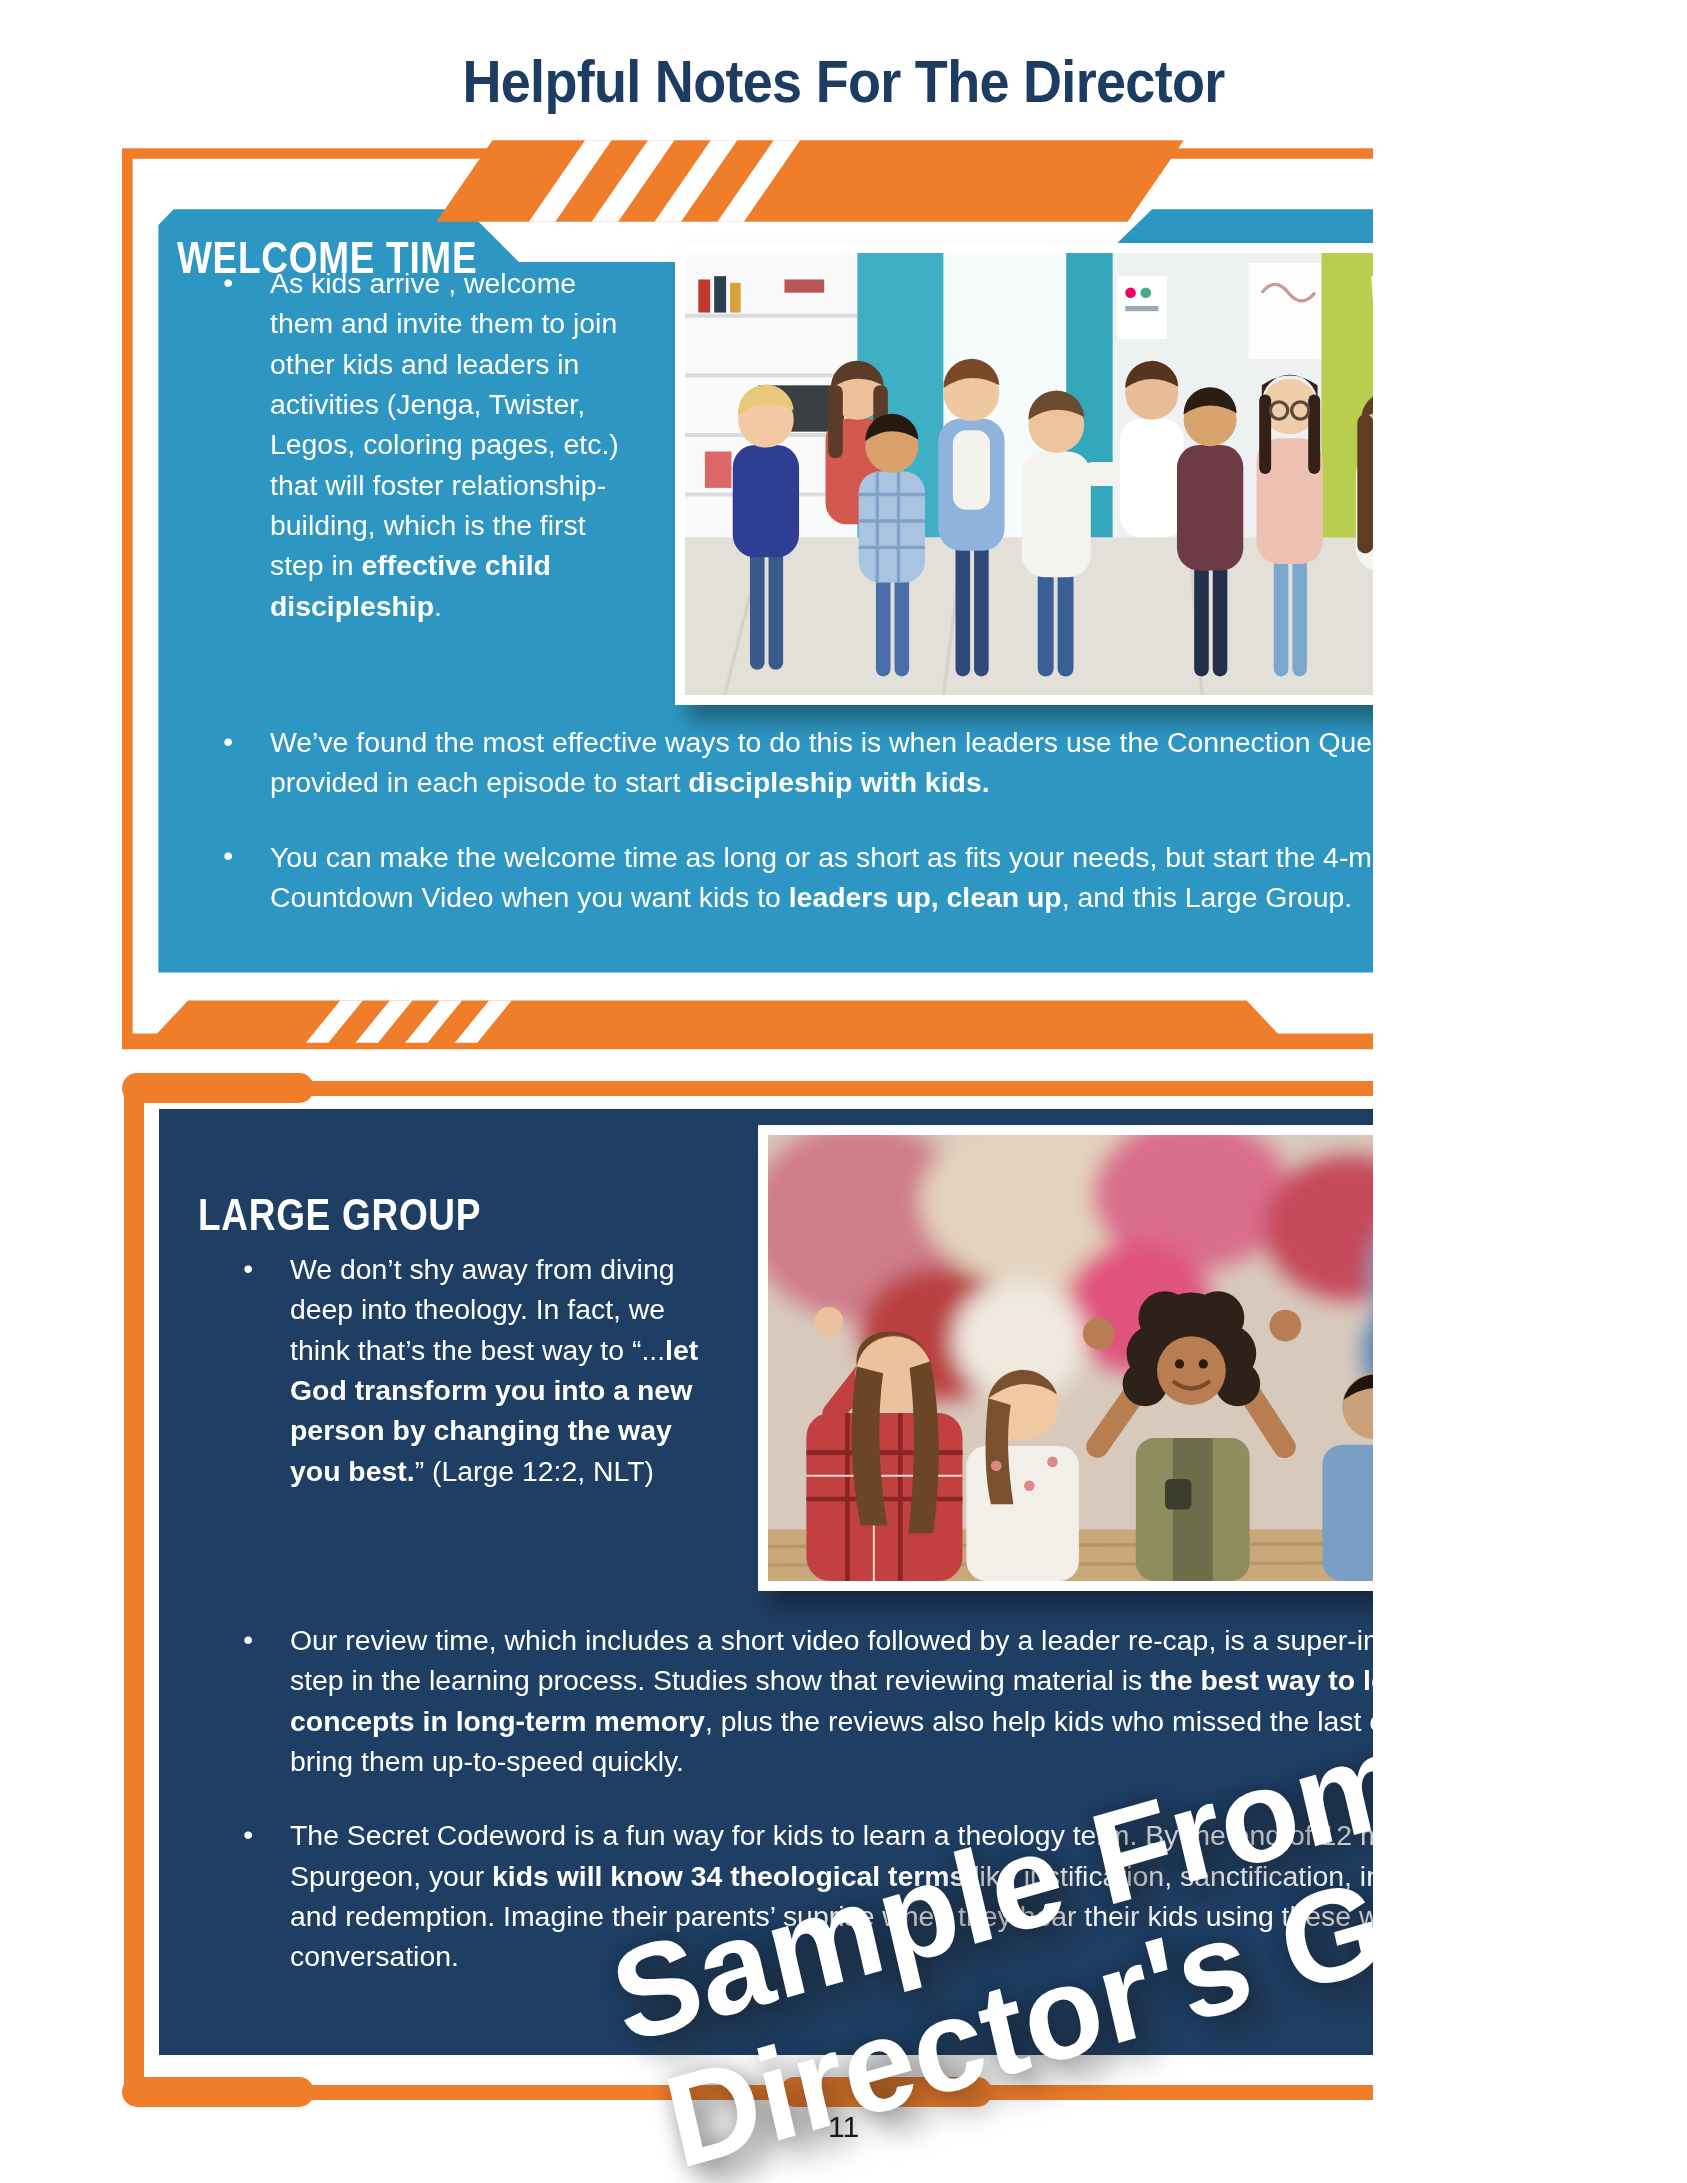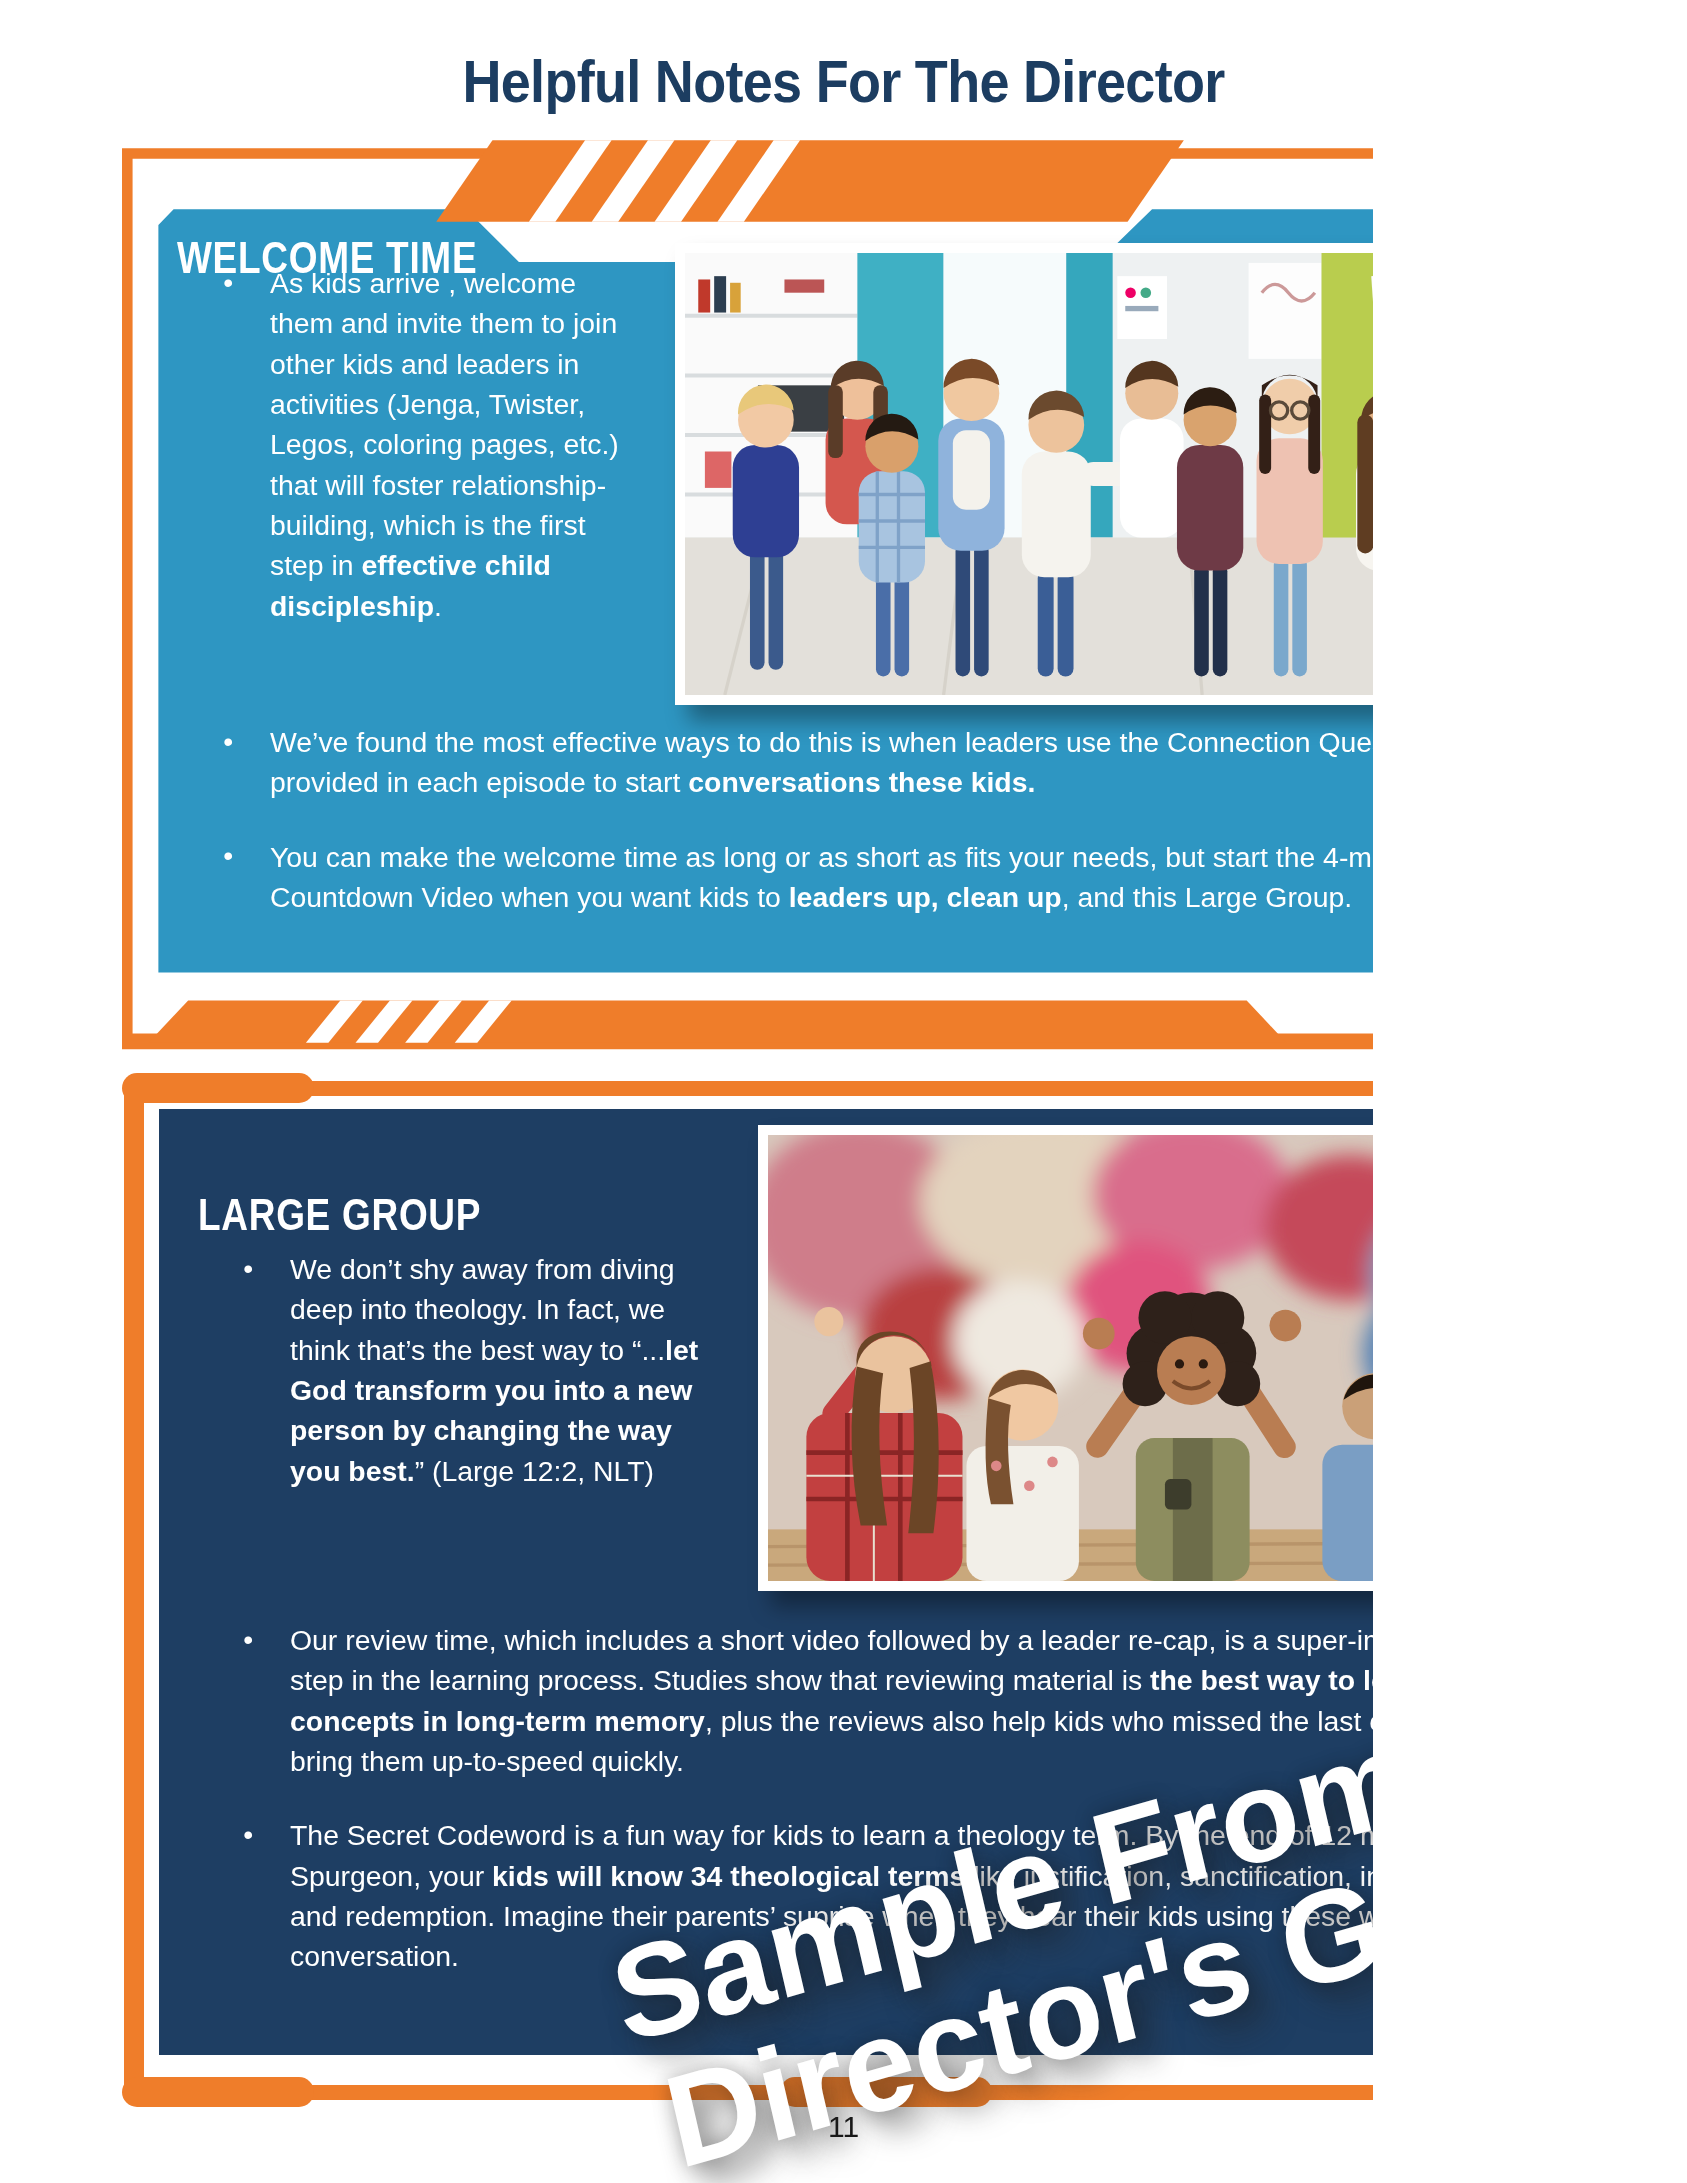--- a/index.html
+++ b/index.html
@@ -90,21 +90,21 @@
       <polygon fill="#ffffff" points="480,1302 514,1302 462,1366 428,1366"></polygon>
       <polygon fill="#ffffff" points="555,1302 589,1302 537,1366 503,1366"></polygon>
     </svg>
 
     <h2 class="sec-heading h-welcome">WELCOME TIME</h2>
 
     <ul class="bullets wt-col">
         <li><span class="marker">•</span><span>As kids arrive , welcome them and invite them to join other kids and leaders in activities (Jenga, Twister, Legos, coloring pages, etc.) that will foster relationship-building, which is the first step in </span><span class="b">effective child discipleship</span><span>.</span></li>
       </ul>
     <ul class="bullets wt-rest">
-        <li><span class="marker">•</span><span>We’ve found the most effective ways to do this is when leaders use the Connection Question provided in each episode to start </span><span class="b">conversations these kids.</span></li>
+        <li><span class="marker">•</span><span>We’ve found the most effective ways to do this is when leaders use the Connection Question provided in each episode to start </span><span class="b">discipleship with kids.</span></li>
         <li><span class="marker">•</span><span>You can make the welcome time as long or as short as fits your needs, but start the 4-minute Countdown Video when you want kids to </span><span class="b">leaders up, clean up</span><span>, and this Large Group.</span></li>
       </ul>
 
     <figure class="photo photo1">
       <svg width="789" height="442" viewBox="0 0 1190 668" preserveAspectRatio="none">
         <rect width="1190" height="668" fill="#eef1f2"></rect>
 
         <rect x="0" y="0" width="260" height="430" fill="#fafafa"></rect>
         <g stroke="#d8dcde" stroke-width="6">
           <line x1="0" y1="95" x2="260" y2="95"></line>

